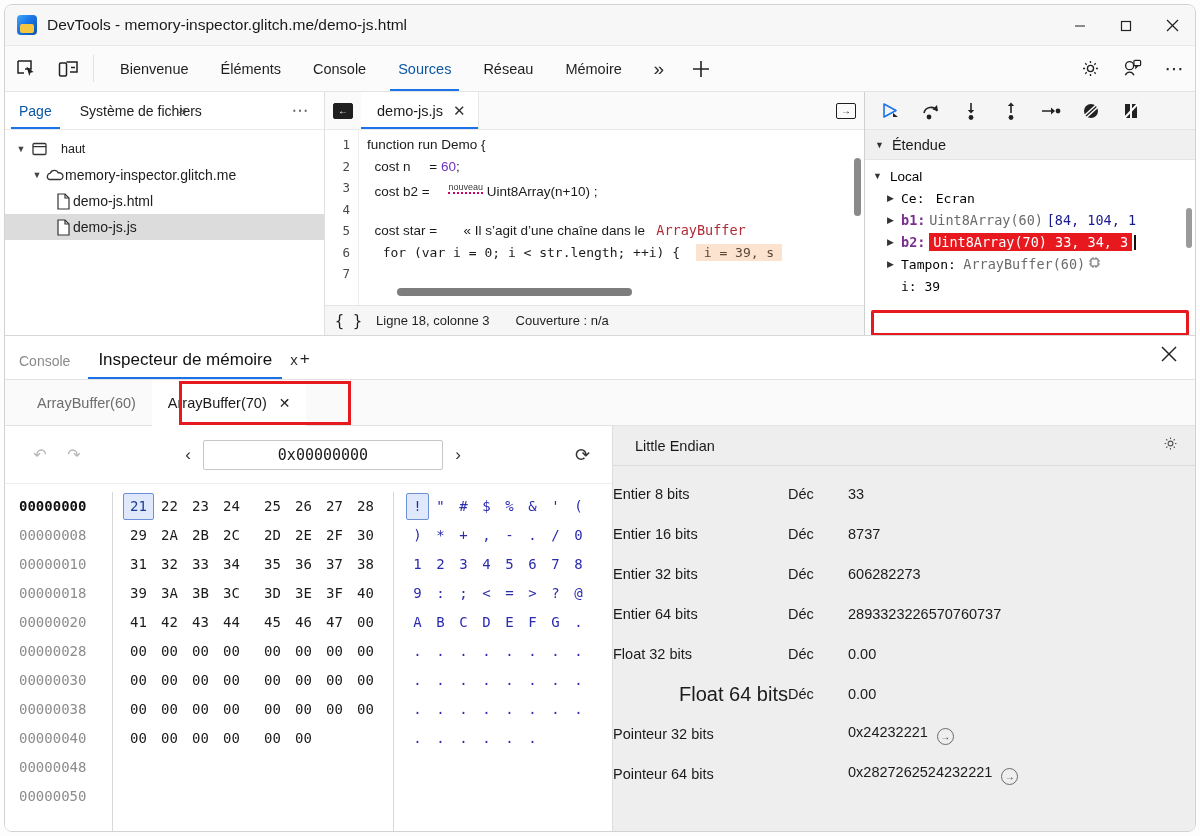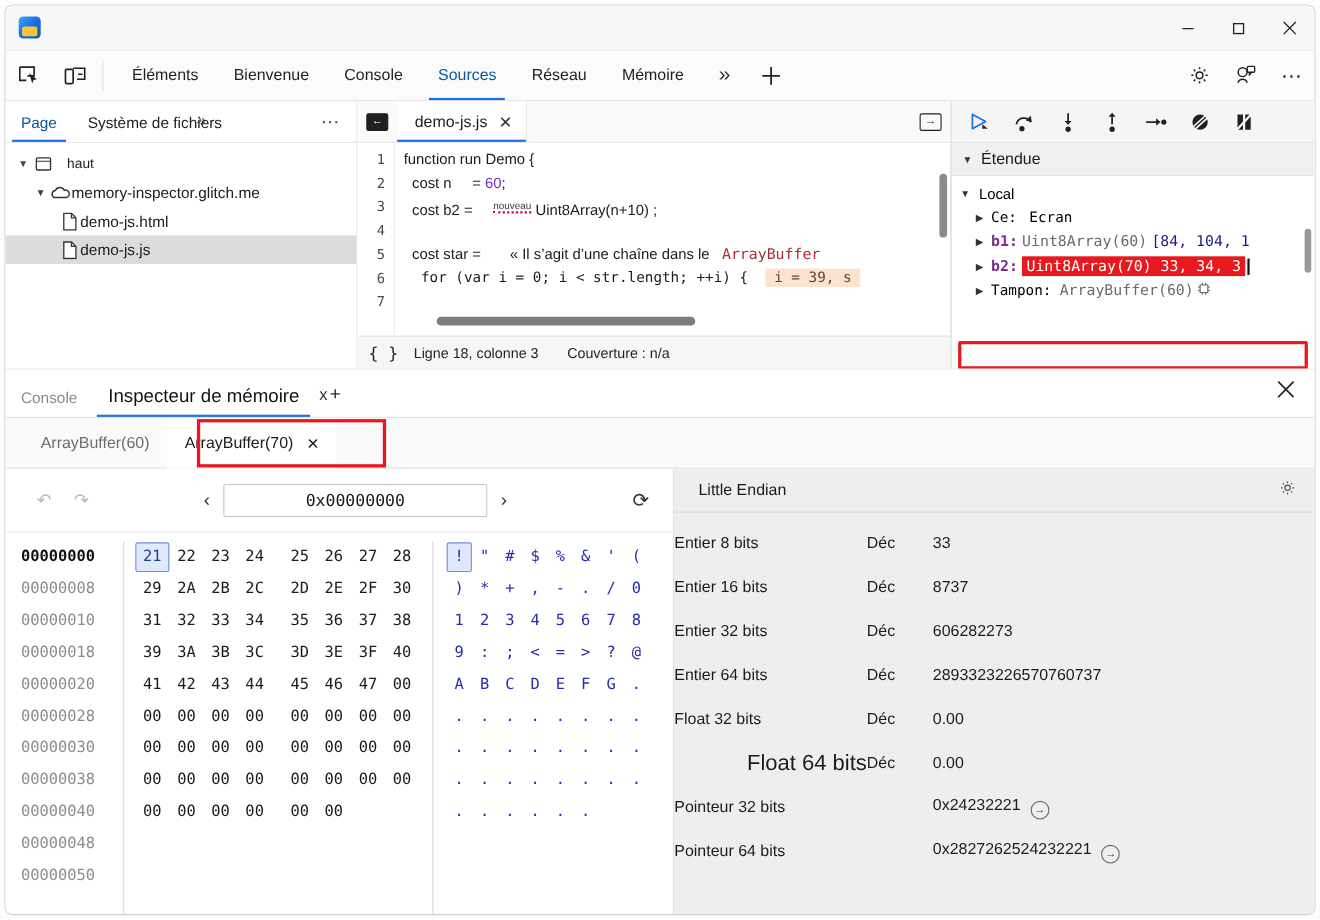--- a/index.html
+++ b/index.html
@@ -571,20 +571,21 @@
   }
 </style>
 </head>
 <body>
 
 <div id="app">
 <div class="win-frame">
 
   <div class="titlebar">
     <div class="app-icon"></div>
+    <div class="title-text">DevTools - memory-inspector.glitch.me/demo-js.html</div>
     <div class="win-controls">
       <div class="win-btn">
         <svg width="12" height="12" viewBox="0 0 12 12">
               <line x1="1" y1="6" x2="11" y2="6" stroke="#222" stroke-width="1.2"></line>
             </svg>
       </div>
       <div class="win-btn">
         <svg width="12" height="12" viewBox="0 0 12 12">
               <rect x="1.5" y="1.5" width="9" height="9" fill="none" stroke="#222" stroke-width="1.2"></rect>
             </svg>
@@ -609,22 +610,22 @@
     <div class="tb-icon">
       <svg width="21" height="19" viewBox="0 0 21 19">
         <rect x="1.5" y="4" width="7" height="13" rx="1.2" fill="none" stroke="#222" stroke-width="1.5"></rect>
         <path d="M8.5 3 h10.5 v10 h-7" fill="none" stroke="#222" stroke-width="1.5"></path>
         <line x1="13" y1="8.5" x2="17" y2="8.5" stroke="#222" stroke-width="1.5"></line>
       </svg>
     </div>
     <div class="tb-sep"></div>
 
     <div class="tablist">
+      <div class="tab">Bienvenue</div>
       <div class="tab">Éléments</div>
-      <div class="tab">Bienvenue</div>
       <div class="tab">Console</div>
       <div class="tab active">Sources</div>
       <div class="tab">Réseau</div>
       <div class="tab">Mémoire</div>
       <div class="tb-more">»</div>
       <div class="tb-more">
         <svg width="22" height="22" viewBox="0 0 22 22">
               <line x1="11" y1="3" x2="11" y2="19" stroke="#222" stroke-width="1.6"></line>
               <line x1="3" y1="11" x2="19" y2="11" stroke="#222" stroke-width="1.6"></line>
             </svg>
@@ -875,20 +876,23 @@
                     <line x1="8" y1="10" x2="8" y2="12"></line>
                 <line x1="1" y1="5" x2="3" y2="5"></line>
                     <line x1="1" y1="8" x2="3" y2="8"></line>
                 <line x1="10" y1="5" x2="12" y2="5"></line>
                     <line x1="10" y1="8" x2="12" y2="8"></line>
               </g>
             </svg>
           </span>
         </div>
 
+        <div class="scope-row pad3">
+          <span class="mono13">i: 39</span>
+        </div>
 
         <div class="scope-scroll"></div>
         <div class="hl-b2"></div>
       </div>
     </div>
   </div>
 
   <div class="drawer">
 
     <div class="drawer-tabs">

